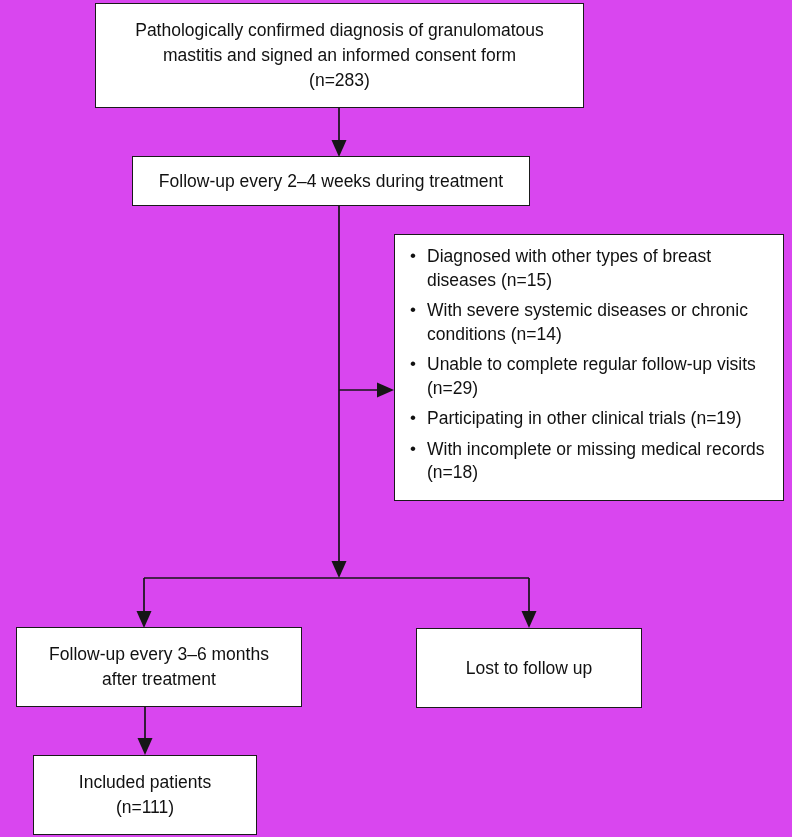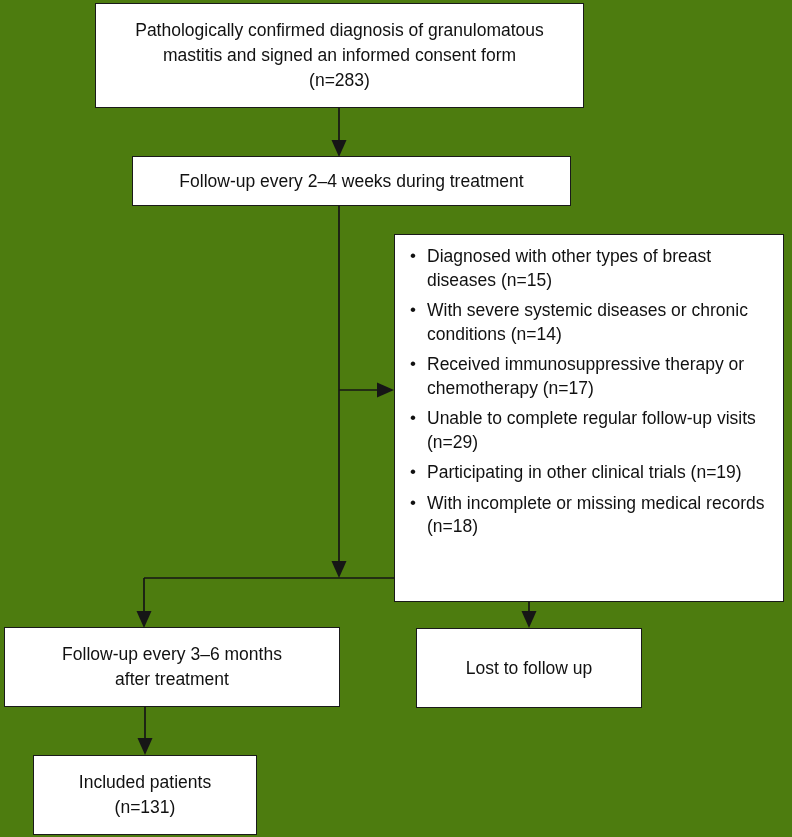--- a/index.html
+++ b/index.html
@@ -5,21 +5,21 @@
 <style>
   html, body {
     margin: 0;
     padding: 0;
     background: #ffffff;
   }
   #canvas {
     position: relative;
     width: 792px;
     height: 837px;
-    background: #4d7c0f;
+    background: #d946ef;
     font-family: "Liberation Sans", sans-serif;
     color: #000000;
     overflow: hidden;
   }
   .node {
     position: absolute;
     box-sizing: border-box;
     border: 1.6px solid #1a1a1a;
     background: #ffffff;
     display: flex;
@@ -29,25 +29,25 @@
     font-size: 17.5px;
     line-height: 1.42;
     color: #111111;
   }
   .node .txt { display: block; padding: 0 8px; white-space: pre-line; }
 
   
   #box-enrollment { left: 95px; top: 3px; width: 489px; height: 105px; }
 
   
-  #box-followup-treatment { left: 132px; top: 156px; width: 439px; height: 50px; }
+  #box-followup-treatment { left: 132px; top: 156px; width: 398px; height: 50px; }
 
   
   #box-exclusions {
-    left: 394px; top: 234px; width: 390px; height: 368px;
+    left: 394px; top: 234px; width: 390px; height: 267px;
     display: block;
     padding: 10px 0 8px 12px;
     text-align: left;
   }
   ul.excl-list {
     list-style: none;
     margin: 0;
     padding: 0;
     font-size: 17.5px;
     line-height: 1.36;
@@ -61,21 +61,21 @@
   ul.excl-list li::before {
     content: "\2022";
     position: absolute;
     left: 3px;
     top: -1px;
     font-size: 17px;
     line-height: 1.36;
   }
 
   
-  #box-followup-after { left: 4px; top: 627px; width: 336px; height: 80px; }
+  #box-followup-after { left: 16px; top: 627px; width: 286px; height: 80px; }
 
   
   #box-included { left: 33px; top: 755px; width: 224px; height: 80px; }
 
   
   #box-lost { left: 416px; top: 628px; width: 226px; height: 80px; }
 
   
   #connectors {
     position: absolute;
@@ -130,23 +130,20 @@
 
   <div class="node" id="box-exclusions">
     <ul class="excl-list">
       <li>
         <span>Diagnosed with other types of breast diseases (n=15)</span>
       </li>
       <li>
         <span>With severe systemic diseases or chronic conditions (n=14)</span>
       </li>
       <li>
-        <span>Received immunosuppressive therapy or chemotherapy (n=17)</span>
-      </li>
-      <li>
         <span>Unable to complete regular follow-up visits (n=29)</span>
       </li>
       <li>
         <span>Participating in other clinical trials (n=19)</span>
       </li>
       <li>
         <span>With incomplete or missing medical records (n=18)</span>
       </li>
     </ul>
   </div>
@@ -155,16 +152,16 @@
     <span class="txt">Follow-up every 3–6 months
 after treatment</span>
   </div>
 
   <div class="node" id="box-lost">
     <span class="txt">Lost to follow up</span>
   </div>
 
   <div class="node" id="box-included">
     <span class="txt">Included patients
-(n=131)</span>
+(n=111)</span>
   </div>
 
 </div>
 
 </body></html>

